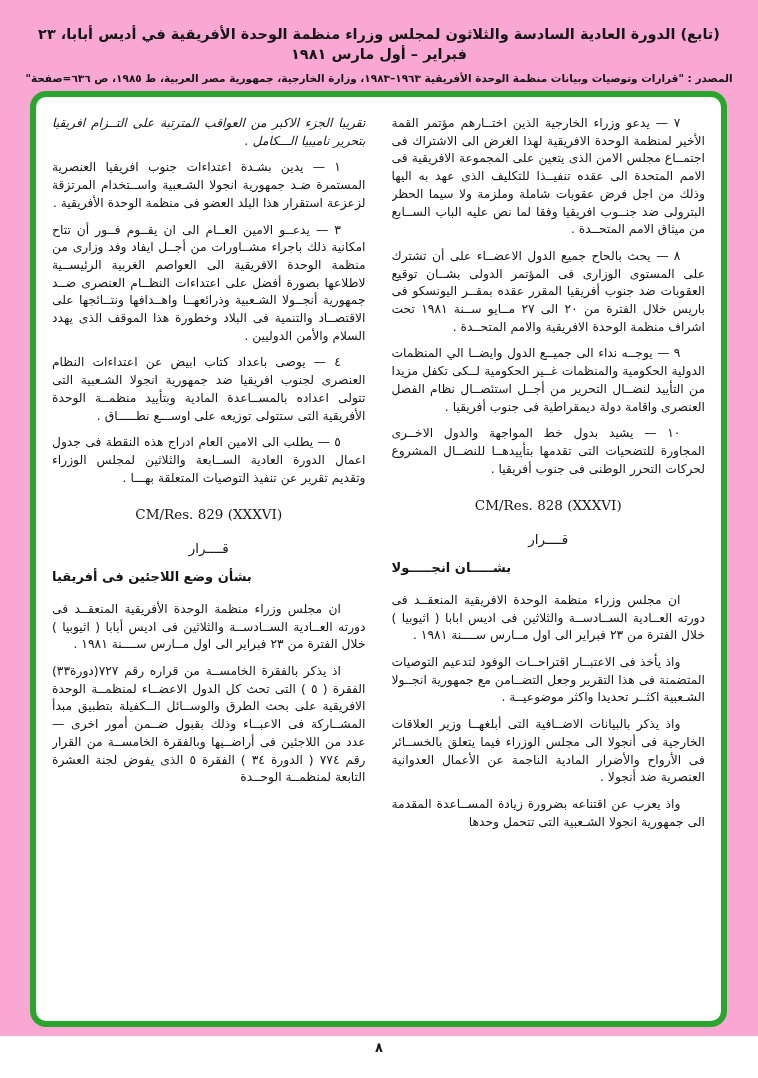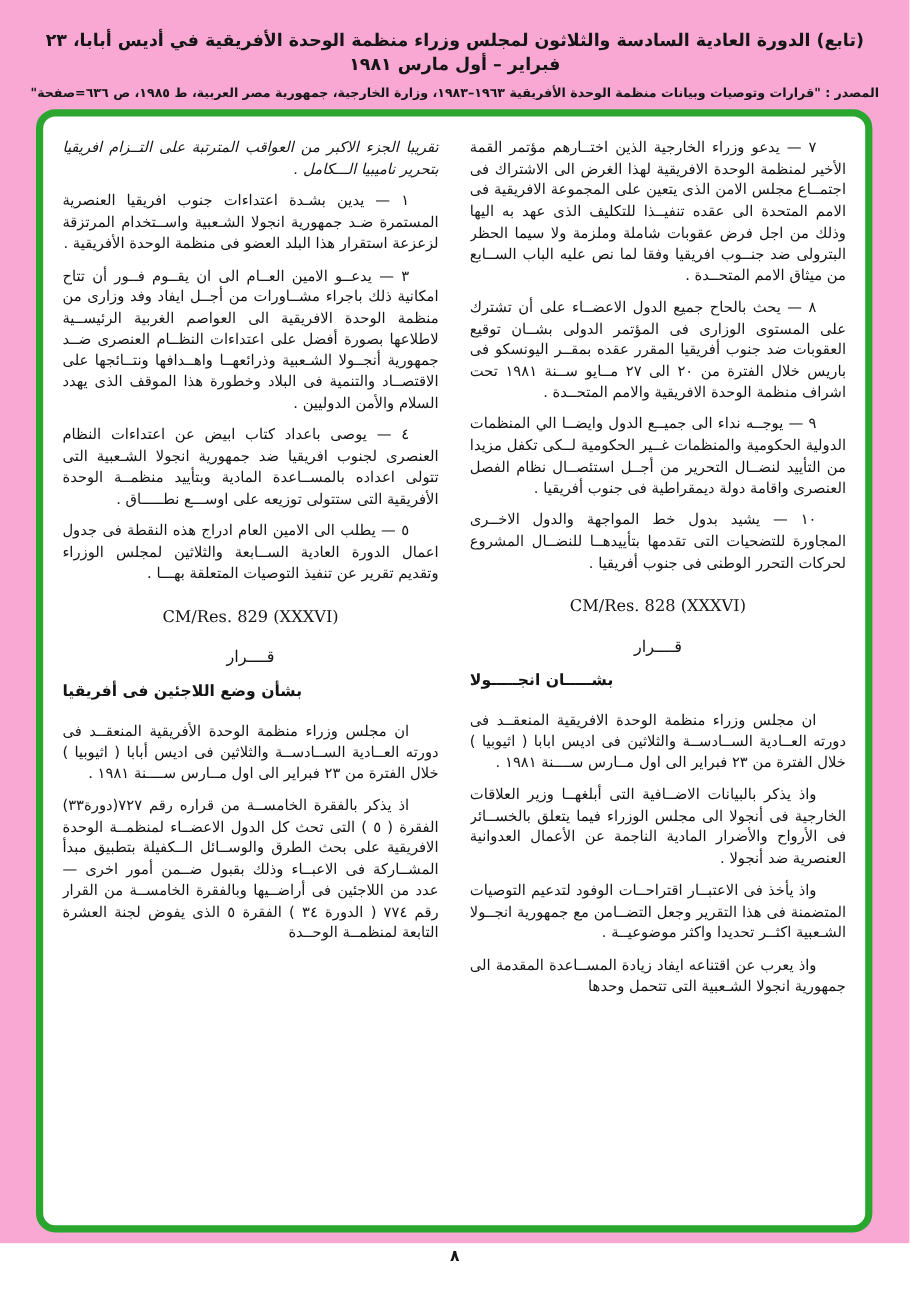--- a/index.html
+++ b/index.html
@@ -114,23 +114,23 @@
     <div class="columns">
       <div class="column">
           <p class="body">٧ — يدعو وزراء الخارجية الذين اختــارهم مؤتمر القمة الأخير لمنظمة الوحدة الافريقية لهذا الغرض الى الاشتراك فى اجتمــاع مجلس الامن الذى يتعين على المجموعة الافريقية فى الامم المتحدة الى عقده تنفيــذا للتكليف الذى عهد به اليها وذلك من اجل فرض عقوبات شاملة وملزمة ولا سيما الحظر البترولى ضد جنــوب افريقيا وفقا لما نص عليه الباب الســابع من ميثاق الامم المتحــدة .</p>
           <p class="body">٨ — يحث بالحاح جميع الدول الاعضــاء على أن تشترك على المستوى الوزارى فى المؤتمر الدولى بشــان توقيع العقوبات ضد جنوب أفريقيا المقرر عقده بمقــر اليونسكو فى باريس خلال الفترة من ٢٠ الى ٢٧ مــايو ســنة ١٩٨١ تحت اشراف منظمة الوحدة الافريقية والامم المتحــدة .</p>
           <p class="body">٩ — يوجــه نداء الى جميــع الدول وايضــا الي المنظمات الدولية الحكومية والمنظمات غــير الحكومية لــكى تكفل مزيدا من التأييد لنضــال التحرير من أجــل استئصــال نظام الفصل العنصرى واقامة دولة ديمقراطية فى جنوب أفريقيا .</p>
           <p class="body">١٠ — يشيد بدول خط المواجهة والدول الاخــرى المجاورة للتضحيات التى تقدمها بتأييدهــا للنضــال المشروع لحركات التحرر الوطنى فى جنوب أفريقيا .</p>
           <p class="latin">CM/Res. 828 (XXXVI)</p>
           <p class="heading">قــــرار</p>
           <p class="subheading">بشـــــان انجـــــولا</p>
           <p class="body">ان مجلس وزراء منظمة الوحدة الافريقية المنعقــد فى دورته العــادية الســادســة والثلاثين فى اديس ابابا ( اثيوبيا ) خلال الفترة من ٢٣ فبراير الى اول مــارس ســــنة ١٩٨١ .</p>
+          <p class="body">واذ يأخذ فى الاعتبــار اقتراحــات الوفود لتدعيم التوصيات المتضمنة فى هذا التقرير وجعل التضــامن مع جمهورية انجــولا الشـعبية اكثــر تحديدا واكثر موضوعيــة .</p>
           <p class="body">واذ يذكر بالبيانات الاضــافية التى أبلغهــا وزير العلاقات الخارجية فى أنجولا الى مجلس الوزراء فيما يتعلق بالخســائر فى الأرواح والأضرار المادية الناجمة عن الأعمال العدوانية العنصرية ضد أنجولا .</p>
-          <p class="body">واذ يأخذ فى الاعتبــار اقتراحــات الوفود لتدعيم التوصيات المتضمنة فى هذا التقرير وجعل التضــامن مع جمهورية انجــولا الشـعبية اكثــر تحديدا واكثر موضوعيــة .</p>
-          <p class="body">واذ يعرب عن اقتناعه ايفاد زيادة المســاعدة المقدمة الى جمهورية انجولا الشـعبية التى تتحمل وحدها</p>
+          <p class="body">واذ يعرب عن اقتناعه بضرورة زيادة المســاعدة المقدمة الى جمهورية انجولا الشـعبية التى تتحمل وحدها</p>
         </div>
       <div class="column">
           <p class="body-flush">تقريبا الجزء الاكبر من العواقب المترتبة على التــزام افريقيا بتحرير ناميبيا الـــكامل .</p>
           <p class="body">١ — يدين بشـدة اعتداءات جنوب افريقيا العنصرية المستمرة ضـد جمهورية انجولا الشـعبية واســتخدام المرتزقة لزعزعة استقرار هذا البلد العضو فى منظمة الوحدة الأفريقية .</p>
           <p class="body">٣ — يدعــو الامين العــام الى ان يقــوم فــور أن تتاح امكانية ذلك باجراء مشــاورات من أجــل ايفاد وفد وزارى من منظمة الوحدة الافريقية الى العواصم الغربية الرئيســية لاطلاعها بصورة أفضل على اعتداءات النظــام العنصرى ضــد جمهورية أنجــولا الشـعبية وذرائعهــا واهــدافها ونتــائجها على الاقتصــاد والتنمية فى البلاد وخطورة هذا الموقف الذى يهدد السلام والأمن الدوليين .</p>
           <p class="body">٤ — يوصى باعداد كتاب ابيض عن اعتداءات النظام العنصرى لجنوب افريقيا ضد جمهورية انجولا الشـعبية التى تتولى اعداده بالمســاعدة المادية وبتأييد منظمــة الوحدة الأفريقية التى ستتولى توزيعه على اوســـع نطـــــاق .</p>
           <p class="body">٥ — يطلب الى الامين العام ادراج هذه النقطة فى جدول اعمال الدورة العادية الســابعة والثلاثين لمجلس الوزراء وتقديم تقرير عن تنفيذ التوصيات المتعلقة بهـــا .</p>
           <p class="latin">CM/Res. 829 (XXXVI)</p>
           <p class="heading">قــــرار</p>
           <p class="subheading">بشأن وضع اللاجئين فى أفريقيا</p>

